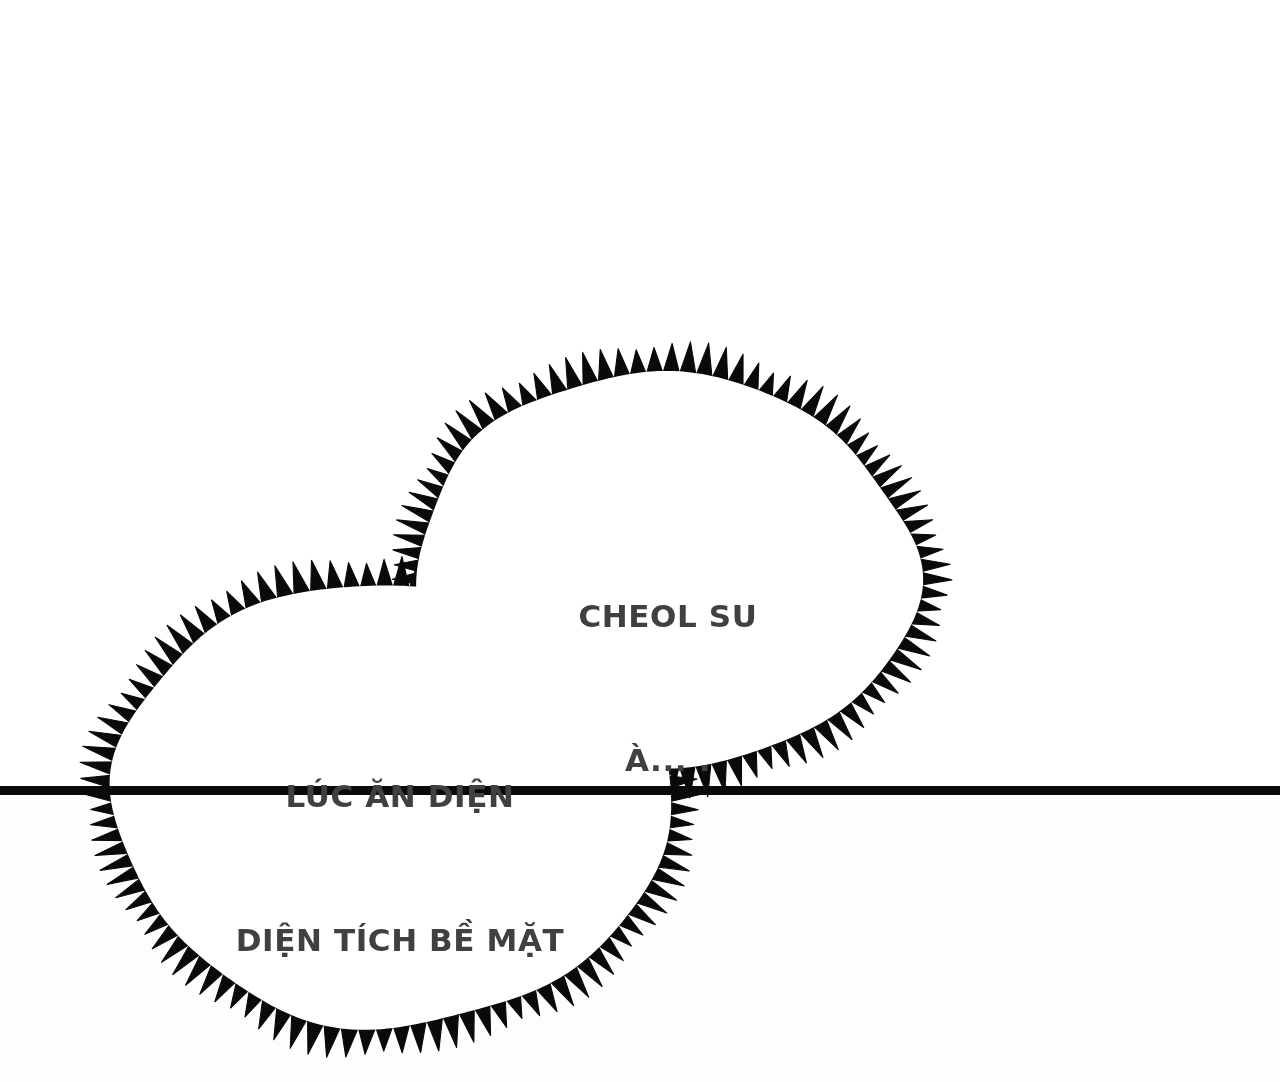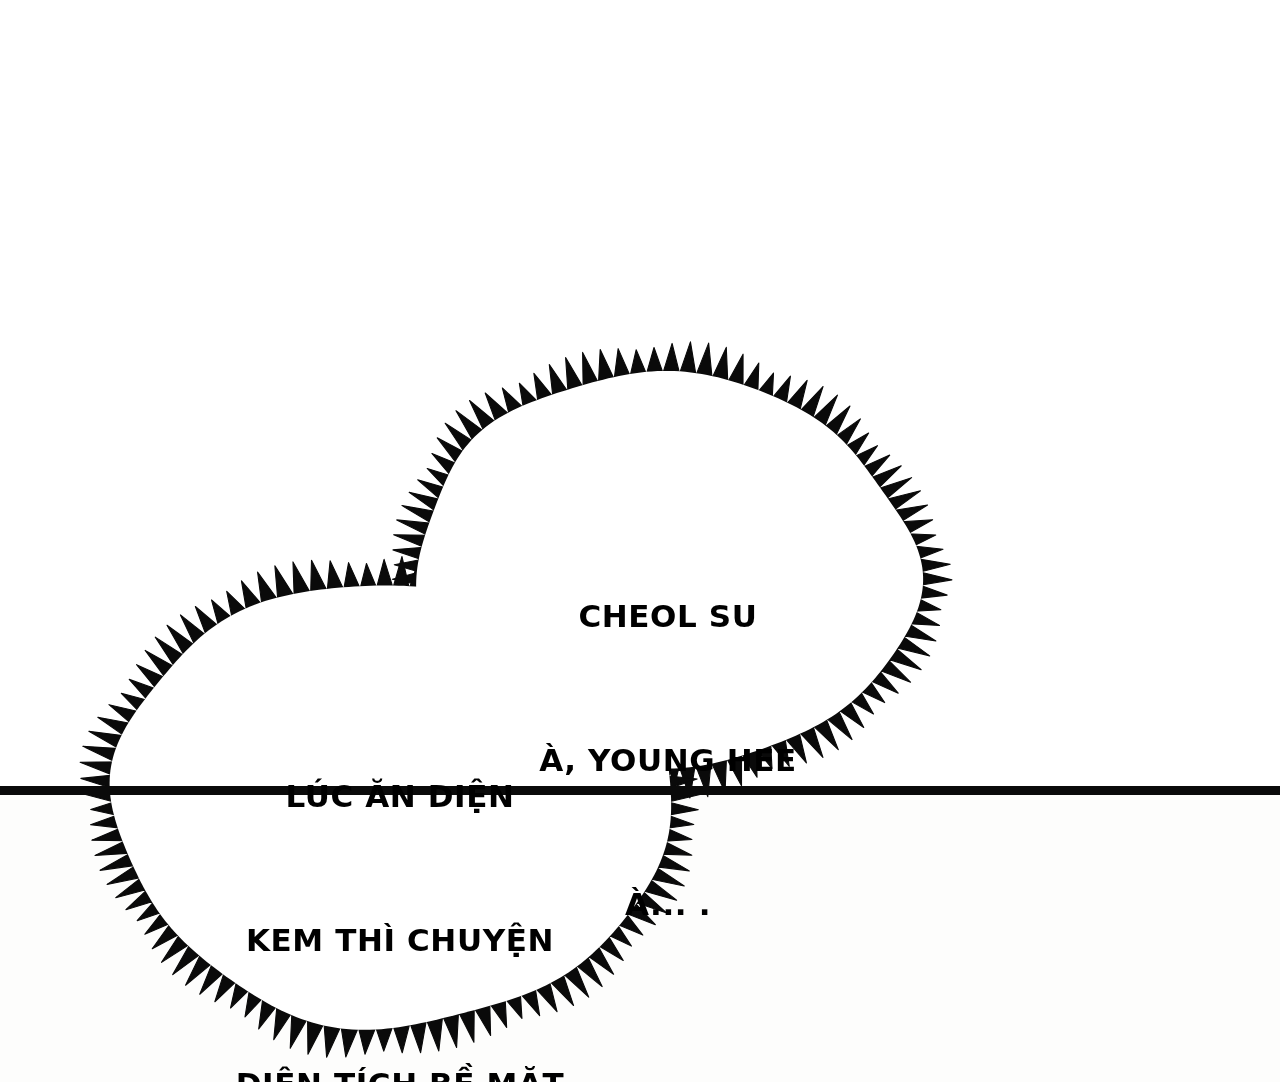--- a/index.html
+++ b/index.html
@@ -42,21 +42,21 @@
   #balloons {
     position: absolute;
     left: 0; top: 0;
     width: 1280px;
     height: 1082px;
   }
   
   .dialogue {
     position: absolute;
     text-align: center;
-    color: #000000;
+    color: #404040;
     font-family: "DejaVu Sans", sans-serif;
     font-weight: 700;
     letter-spacing: 0.6px;
     line-height: 48px;
     white-space: pre;
     -webkit-font-smoothing: antialiased;
   }
   #dialogue-upper {
     left: 468px;
     top: 496px;
@@ -104,27 +104,25 @@
         <path d="M 668.34,802.00 L 698.27,809.66 L 668.10,815.15 Z M 668.10,815.15 L 693.72,824.54 L 666.81,828.27 Z M 666.81,828.27 L 691.88,839.53 L 664.29,841.28 Z M 664.29,841.28 L 691.78,855.24 L 660.47,854.08 Z M 660.47,854.08 L 689.31,870.87 L 655.37,866.59 Z M 655.37,866.59 L 684.23,885.97 L 649.17,878.75 Z M 649.17,878.75 L 676.61,900.14 L 642.05,890.55 Z M 642.05,890.55 L 666.81,913.09 L 634.23,902.02 Z M 634.23,902.02 L 655.35,924.70 L 625.86,913.21 Z M 625.86,913.21 L 642.82,935.10 L 617.01,924.16 Z M 617.01,924.16 L 631.42,946.09 L 607.65,934.86 Z M 607.65,934.86 L 623.27,960.48 L 597.68,945.26 Z M 597.68,945.26 L 613.60,974.19 L 586.95,955.22 Z M 586.95,955.22 L 602.12,986.60 L 575.34,964.60 Z M 575.34,964.60 L 588.73,997.17 L 562.80,973.23 Z M 562.80,973.23 L 573.59,1005.55 L 549.37,980.98 Z M 549.37,980.98 L 557.07,1011.64 L 535.17,987.80 Z M 535.17,987.80 L 539.66,1015.68 L 520.37,993.74 Z M 520.37,993.74 L 521.97,1018.43 L 505.19,998.93 Z M 505.19,998.93 L 506.64,1027.41 L 489.76,1003.57 Z M 489.76,1003.57 L 490.60,1035.44 L 474.20,1007.87 Z M 474.20,1007.87 L 473.90,1042.21 L 458.51,1011.98 Z M 458.51,1011.98 L 456.60,1047.45 L 442.63,1015.94 Z M 442.63,1015.94 L 438.81,1050.99 L 426.46,1019.70 Z M 426.46,1019.70 L 420.63,1052.76 L 409.92,1023.03 Z M 409.92,1023.03 L 402.23,1052.77 L 393.00,1025.66 Z M 393.00,1025.66 L 383.77,1051.15 L 375.76,1027.23 Z M 375.76,1027.23 L 364.99,1054.23 L 358.35,1027.46 Z M 358.35,1027.46 L 345.80,1057.03 L 341.01,1026.11 Z M 341.01,1026.11 L 326.63,1057.15 L 324.01,1023.13 Z M 324.01,1023.13 L 307.95,1054.25 L 307.57,1018.58 Z M 307.57,1018.58 L 290.22,1048.32 L 291.87,1012.66 Z M 291.87,1012.66 L 273.75,1039.70 L 276.98,1005.66 Z M 276.98,1005.66 L 258.69,1028.98 L 262.87,997.88 Z M 262.87,997.88 L 244.99,1016.93 L 249.46,989.59 Z M 249.46,989.59 L 230.52,1008.02 L 236.62,980.98 Z M 236.62,980.98 L 214.85,1001.73 L 224.26,972.16 Z M 224.26,972.16 L 199.74,994.25 L 212.34,963.11 Z M 212.34,963.11 L 185.56,985.27 L 200.88,953.78 Z M 200.88,953.78 L 172.71,974.63 L 190.01,944.08 Z M 190.01,944.08 L 161.54,962.37 L 179.83,933.94 Z M 179.83,933.94 L 152.24,948.78 L 170.49,923.34 Z M 170.49,923.34 L 144.80,934.28 L 162.03,912.31 Z M 162.03,912.31 L 137.18,920.66 L 154.45,900.91 Z M 154.45,900.91 L 125.88,909.71 L 147.64,889.24 Z M 147.64,889.24 L 115.72,897.66 L 141.44,877.37 Z M 141.44,877.37 L 107.03,884.50 L 135.70,865.34 Z M 135.70,865.34 L 100.08,870.35 L 130.30,853.15 Z M 130.30,853.15 L 95.02,855.46 L 125.25,840.76 Z M 125.25,840.76 L 91.87,840.16 L 120.67,828.12 Z M 120.67,828.12 L 90.54,824.75 L 116.81,815.20 Z M 116.81,815.20 L 90.68,809.51 L 114.00,802.00 Z M 114.00,802.00 L 84.63,794.29 L 112.57,788.60 Z M 112.57,788.60 L 80.87,778.41 L 112.82,775.12 Z M 112.82,775.12 L 80.14,762.26 L 114.89,761.74 Z M 114.89,761.74 L 82.81,746.37 L 118.78,748.60 Z M 118.78,748.60 L 88.85,731.25 L 124.31,735.85 Z M 124.31,735.85 L 97.81,717.30 L 131.17,723.55 Z M 131.17,723.55 L 108.93,704.68 L 139.01,711.69 Z M 139.01,711.69 L 121.32,693.31 L 147.47,700.19 Z M 147.47,700.19 L 129.24,679.39 L 156.30,688.95 Z M 156.30,688.95 L 136.57,664.65 L 165.38,677.87 Z M 165.38,677.87 L 145.17,650.42 L 174.73,666.90 Z M 174.73,666.90 L 155.27,637.13 L 184.52,656.08 Z M 184.52,656.08 L 167.02,625.20 L 194.96,645.54 Z M 194.96,645.54 L 180.43,614.93 L 206.28,635.49 Z M 206.28,635.49 L 195.35,606.51 L 218.64,626.17 Z M 218.64,626.17 L 211.51,599.92 L 232.08,617.82 Z M 232.08,617.82 L 226.71,591.35 L 246.55,610.61 Z M 246.55,610.61 L 241.44,580.80 L 261.87,604.61 Z M 261.87,604.61 L 257.58,572.17 L 277.82,599.81 Z M 277.82,599.81 L 274.87,565.83 L 294.15,596.08 Z M 294.15,596.08 L 292.97,561.91 L 310.66,593.23 Z M 310.66,593.23 L 311.51,560.30 L 327.20,591.09 Z M 327.20,591.09 L 330.12,560.69 L 343.71,589.49 Z M 343.71,589.49 L 348.55,562.61 L 360.17,588.37 Z M 360.17,588.37 L 366.48,563.49 L 376.60,587.75 Z M 376.60,587.75 L 384.08,559.32 L 393.00,587.70 Z M 393.00,587.70 L 401.98,556.52 L 409.36,588.34 Z M 409.36,588.34 L 420.03,555.67 L 425.62,589.78 Z M 425.62,589.78 L 437.96,557.15 L 441.70,592.07 Z M 441.70,592.07 L 455.48,561.04 L 457.52,595.18 Z M 457.52,595.18 L 472.33,567.10 L 473.06,599.02 Z M 473.06,599.02 L 488.40,574.83 L 488.32,603.43 Z M 488.32,603.43 L 503.75,583.52 L 503.38,608.24 Z M 503.38,608.24 L 521.33,585.30 L 518.34,613.32 Z M 518.34,613.32 L 539.03,588.02 L 533.32,618.62 Z M 533.32,618.62 L 556.62,592.12 L 548.36,624.18 Z M 548.36,624.18 L 573.80,597.91 L 563.43,630.13 Z M 563.43,630.13 L 590.20,605.61 L 578.36,636.70 Z M 578.36,636.70 L 605.42,615.24 L 592.87,644.10 Z M 592.87,644.10 L 619.10,626.64 L 606.59,652.51 Z M 606.59,652.51 L 631.01,639.49 L 619.13,662.04 Z M 619.13,662.04 L 645.37,649.35 L 630.17,672.67 Z M 630.17,672.67 L 659.39,659.57 L 639.47,684.29 Z M 639.47,684.29 L 671.10,671.69 L 646.99,696.69 Z M 646.99,696.69 L 680.04,685.55 L 652.82,709.62 Z M 652.82,709.62 L 686.09,700.78 L 657.23,722.83 Z M 657.23,722.83 L 689.40,716.87 L 660.53,736.14 Z M 660.53,736.14 L 690.40,733.26 L 663.05,749.41 Z M 663.05,749.41 L 689.71,749.49 L 665.04,762.61 Z M 665.04,762.61 L 691.87,764.48 L 666.62,775.75 Z M 666.62,775.75 L 697.15,779.05 L 667.77,788.87 Z M 667.77,788.87 L 701.05,794.23 L 668.34,802.00 Z " fill="#0a0a0a" stroke="#0a0a0a" stroke-width="1.1" stroke-linejoin="round"></path>
         <path d="M 922.81,572.00 L 923.09,576.46 L 923.12,580.92 L 922.90,585.38 L 922.45,589.83 L 921.76,594.27 L 920.84,598.67 L 919.71,603.05 L 918.39,607.38 L 916.87,611.68 L 915.19,615.93 L 913.35,620.13 L 911.37,624.29 L 909.28,628.40 L 907.07,632.46 L 904.76,636.48 L 902.38,640.46 L 899.92,644.39 L 897.39,648.28 L 894.80,652.14 L 892.16,655.96 L 889.46,659.75 L 886.70,663.50 L 883.89,667.21 L 881.01,670.90 L 878.07,674.54 L 875.06,678.15 L 871.97,681.71 L 868.80,685.23 L 865.55,688.69 L 862.20,692.10 L 858.75,695.44 L 855.19,698.71 L 851.54,701.91 L 847.78,705.04 L 843.91,708.08 L 839.95,711.03 L 835.88,713.89 L 831.71,716.66 L 827.46,719.34 L 823.12,721.93 L 818.70,724.43 L 814.22,726.84 L 809.67,729.17 L 805.07,731.42 L 800.42,733.59 L 795.73,735.69 L 791.00,737.74 L 786.24,739.72 L 781.46,741.65 L 776.65,743.53 L 771.81,745.37 L 766.96,747.17 L 762.08,748.93 L 757.18,750.64 L 752.25,752.32 L 747.29,753.96 L 742.30,755.55 L 737.27,757.09 L 732.21,758.56 L 727.10,759.97 L 721.96,761.31 L 716.77,762.56 L 711.53,763.71 L 706.26,764.77 L 700.94,765.70 L 695.59,766.52 L 690.21,767.20 L 684.80,767.75 L 679.36,768.16 L 673.91,768.42 L 668.46,768.53 L 663.00,768.49 L 657.55,768.31 L 652.11,767.99 L 646.69,767.53 L 641.29,766.95 L 635.93,766.24 L 630.59,765.43 L 625.29,764.52 L 620.02,763.52 L 614.79,762.44 L 609.59,761.31 L 604.41,760.12 L 599.26,758.89 L 594.14,757.63 L 589.02,756.35 L 583.92,755.04 L 578.82,753.72 L 573.72,752.39 L 568.61,751.04 L 563.50,749.68 L 558.37,748.30 L 553.23,746.89 L 548.08,745.45 L 542.92,743.97 L 537.76,742.44 L 532.60,740.85 L 527.45,739.18 L 522.32,737.43 L 517.22,735.58 L 512.17,733.63 L 507.17,731.56 L 502.25,729.37 L 497.42,727.05 L 492.69,724.59 L 488.07,721.99 L 483.59,719.26 L 479.24,716.38 L 475.05,713.37 L 471.02,710.22 L 467.16,706.94 L 463.48,703.54 L 459.97,700.03 L 456.64,696.41 L 453.49,692.70 L 450.51,688.90 L 447.70,685.03 L 445.06,681.09 L 442.57,677.10 L 440.23,673.05 L 438.03,668.97 L 435.96,664.86 L 434.01,660.73 L 432.18,656.57 L 430.45,652.40 L 428.82,648.21 L 427.28,644.02 L 425.84,639.82 L 424.49,635.61 L 423.22,631.40 L 422.05,627.18 L 420.96,622.96 L 419.97,618.73 L 419.09,614.49 L 418.30,610.24 L 417.63,605.99 L 417.07,601.74 L 416.64,597.48 L 416.34,593.23 L 416.16,588.97 L 416.12,584.71 L 416.22,580.47 L 416.45,576.23 L 416.82,572.00 L 417.32,567.79 L 417.94,563.59 L 418.69,559.42 L 419.55,555.26 L 420.51,551.13 L 421.57,547.03 L 422.71,542.94 L 423.92,538.88 L 425.20,534.83 L 426.53,530.81 L 427.90,526.80 L 429.31,522.80 L 430.74,518.81 L 432.20,514.82 L 433.68,510.84 L 435.18,506.85 L 436.70,502.86 L 438.25,498.85 L 439.83,494.84 L 441.45,490.83 L 443.12,486.80 L 444.85,482.77 L 446.65,478.74 L 448.54,474.71 L 450.53,470.70 L 452.63,466.70 L 454.86,462.73 L 457.23,458.79 L 459.75,454.91 L 462.43,451.08 L 465.28,447.32 L 468.31,443.64 L 471.50,440.05 L 474.88,436.56 L 478.43,433.18 L 482.16,429.91 L 486.05,426.76 L 490.10,423.74 L 494.29,420.85 L 498.63,418.08 L 503.09,415.45 L 507.66,412.93 L 512.33,410.54 L 517.08,408.26 L 521.91,406.09 L 526.80,404.02 L 531.73,402.03 L 536.70,400.13 L 541.71,398.29 L 546.74,396.52 L 551.78,394.80 L 556.84,393.12 L 561.91,391.49 L 567.00,389.89 L 572.09,388.32 L 577.20,386.79 L 582.33,385.28 L 587.48,383.81 L 592.65,382.37 L 597.86,380.97 L 603.09,379.63 L 608.36,378.35 L 613.67,377.13 L 619.01,375.99 L 624.40,374.94 L 629.82,373.99 L 635.28,373.15 L 640.78,372.44 L 646.30,371.85 L 651.85,371.40 L 657.42,371.09 L 663.00,370.93 L 668.58,370.92 L 674.17,371.06 L 679.74,371.36 L 685.29,371.81 L 690.82,372.40 L 696.32,373.14 L 701.78,374.01 L 707.21,375.01 L 712.59,376.13 L 717.92,377.36 L 723.20,378.70 L 728.43,380.13 L 733.62,381.64 L 738.75,383.24 L 743.83,384.90 L 748.87,386.64 L 753.85,388.43 L 758.80,390.29 L 763.69,392.20 L 768.54,394.17 L 773.34,396.20 L 778.10,398.28 L 782.80,400.43 L 787.45,402.64 L 792.04,404.92 L 796.57,407.27 L 801.02,409.70 L 805.41,412.20 L 809.71,414.79 L 813.92,417.46 L 818.04,420.22 L 822.06,423.06 L 825.97,425.99 L 829.77,429.00 L 833.46,432.09 L 837.03,435.26 L 840.49,438.50 L 843.83,441.81 L 847.07,445.17 L 850.19,448.58 L 853.22,452.05 L 856.16,455.54 L 859.02,459.07 L 861.80,462.63 L 864.52,466.20 L 867.20,469.79 L 869.83,473.39 L 872.44,476.99 L 875.03,480.60 L 877.61,484.22 L 880.19,487.84 L 882.78,491.48 L 885.37,495.12 L 887.96,498.79 L 890.56,502.47 L 893.15,506.18 L 895.74,509.93 L 898.31,513.71 L 900.84,517.53 L 903.32,521.40 L 905.75,525.33 L 908.08,529.31 L 910.32,533.35 L 912.43,537.44 L 914.41,541.60 L 916.22,545.81 L 917.85,550.07 L 919.29,554.38 L 920.51,558.74 L 921.51,563.13 L 922.28,567.55 L 922.81,572.00 Z" fill="#ffffff" stroke="none"></path>
         <path d="M 671.14,802.00 L 671.16,806.43 L 671.08,810.85 L 670.89,815.28 L 670.59,819.70 L 670.16,824.12 L 669.59,828.53 L 668.89,832.93 L 668.04,837.31 L 667.05,841.68 L 665.90,846.02 L 664.62,850.33 L 663.18,854.61 L 661.60,858.86 L 659.89,863.07 L 658.04,867.25 L 656.06,871.38 L 653.97,875.48 L 651.77,879.53 L 649.46,883.54 L 647.06,887.52 L 644.58,891.45 L 642.01,895.35 L 639.38,899.21 L 636.68,903.04 L 633.91,906.83 L 631.10,910.60 L 628.22,914.34 L 625.30,918.05 L 622.32,921.74 L 619.29,925.40 L 616.20,929.03 L 613.05,932.64 L 609.83,936.21 L 606.55,939.75 L 603.19,943.25 L 599.76,946.71 L 596.23,950.12 L 592.62,953.48 L 588.92,956.78 L 585.11,960.01 L 581.20,963.17 L 577.19,966.25 L 573.07,969.25 L 568.85,972.16 L 564.53,974.97 L 560.10,977.68 L 555.58,980.29 L 550.96,982.79 L 546.26,985.19 L 541.47,987.49 L 536.61,989.68 L 531.69,991.78 L 526.70,993.77 L 521.67,995.68 L 516.59,997.51 L 511.47,999.25 L 506.32,1000.93 L 501.15,1002.54 L 495.96,1004.10 L 490.75,1005.62 L 485.52,1007.10 L 480.28,1008.54 L 475.03,1009.96 L 469.76,1011.36 L 464.48,1012.74 L 459.17,1014.11 L 453.85,1015.46 L 448.51,1016.80 L 443.13,1018.11 L 437.72,1019.41 L 432.28,1020.68 L 426.80,1021.91 L 421.27,1023.09 L 415.71,1024.22 L 410.10,1025.28 L 404.44,1026.26 L 398.74,1027.14 L 393.00,1027.93 L 387.22,1028.59 L 381.41,1029.13 L 375.58,1029.52 L 369.73,1029.76 L 363.86,1029.84 L 358.00,1029.74 L 352.14,1029.48 L 346.30,1029.02 L 340.49,1028.39 L 334.71,1027.57 L 328.98,1026.56 L 323.31,1025.38 L 317.70,1024.01 L 312.16,1022.48 L 306.71,1020.78 L 301.33,1018.93 L 296.04,1016.93 L 290.85,1014.80 L 285.74,1012.55 L 280.73,1010.19 L 275.80,1007.73 L 270.97,1005.18 L 266.22,1002.55 L 261.55,999.87 L 256.96,997.12 L 252.45,994.33 L 248.00,991.49 L 243.62,988.62 L 239.30,985.73 L 235.04,982.80 L 230.82,979.85 L 226.66,976.88 L 222.55,973.88 L 218.48,970.87 L 214.47,967.82 L 210.50,964.75 L 206.59,961.64 L 202.73,958.50 L 198.93,955.32 L 195.20,952.10 L 191.54,948.83 L 187.95,945.52 L 184.43,942.16 L 181.01,938.74 L 177.67,935.28 L 174.43,931.76 L 171.28,928.19 L 168.23,924.57 L 165.28,920.90 L 162.43,917.19 L 159.69,913.43 L 157.04,909.63 L 154.49,905.79 L 152.03,901.92 L 149.66,898.01 L 147.36,894.08 L 145.15,890.13 L 143.00,886.15 L 140.91,882.15 L 138.89,878.14 L 136.91,874.10 L 134.98,870.05 L 133.09,865.99 L 131.23,861.90 L 129.42,857.80 L 127.64,853.67 L 125.89,849.53 L 124.19,845.36 L 122.53,841.16 L 120.93,836.93 L 119.38,832.68 L 117.91,828.39 L 116.51,824.07 L 115.21,819.72 L 114.01,815.33 L 112.92,810.92 L 111.97,806.47 L 111.16,802.00 L 110.51,797.50 L 110.03,792.99 L 109.72,788.46 L 109.61,783.93 L 109.69,779.39 L 109.97,774.85 L 110.46,770.32 L 111.16,765.81 L 112.07,761.33 L 113.18,756.87 L 114.49,752.44 L 116.00,748.06 L 117.69,743.72 L 119.55,739.43 L 121.58,735.18 L 123.76,730.99 L 126.08,726.85 L 128.52,722.75 L 131.06,718.71 L 133.71,714.72 L 136.43,710.77 L 139.22,706.87 L 142.08,703.00 L 144.98,699.16 L 147.92,695.35 L 150.89,691.57 L 153.90,687.81 L 156.93,684.06 L 159.98,680.33 L 163.07,676.61 L 166.18,672.91 L 169.33,669.21 L 172.52,665.53 L 175.75,661.87 L 179.05,658.22 L 182.40,654.60 L 185.84,651.01 L 189.35,647.46 L 192.95,643.96 L 196.66,640.50 L 200.46,637.12 L 204.39,633.80 L 208.42,630.57 L 212.58,627.43 L 216.87,624.38 L 221.27,621.45 L 225.80,618.64 L 230.45,615.95 L 235.21,613.38 L 240.08,610.96 L 245.06,608.66 L 250.14,606.51 L 255.30,604.49 L 260.54,602.61 L 265.85,600.87 L 271.23,599.25 L 276.65,597.76 L 282.12,596.39 L 287.62,595.14 L 293.15,593.99 L 298.69,592.94 L 304.25,591.99 L 309.82,591.11 L 315.39,590.32 L 320.96,589.60 L 326.53,588.94 L 332.09,588.35 L 337.65,587.81 L 343.21,587.33 L 348.75,586.90 L 354.30,586.53 L 359.83,586.20 L 365.37,585.94 L 370.90,585.73 L 376.43,585.58 L 381.96,585.49 L 387.48,585.47 L 393.00,585.53 L 398.52,585.66 L 404.02,585.87 L 409.52,586.17 L 415.01,586.56 L 420.49,587.05 L 425.95,587.63 L 431.39,588.30 L 436.80,589.07 L 442.19,589.94 L 447.55,590.90 L 452.88,591.95 L 458.18,593.08 L 463.44,594.30 L 468.67,595.60 L 473.87,596.96 L 479.04,598.39 L 484.18,599.88 L 489.29,601.42 L 494.38,603.00 L 499.45,604.62 L 504.50,606.27 L 509.54,607.96 L 514.58,609.67 L 519.62,611.41 L 524.65,613.17 L 529.70,614.95 L 534.75,616.76 L 539.80,618.59 L 544.87,620.46 L 549.94,622.37 L 555.02,624.32 L 560.09,626.33 L 565.16,628.39 L 570.22,630.52 L 575.25,632.73 L 580.24,635.02 L 585.19,637.41 L 590.08,639.90 L 594.90,642.49 L 599.62,645.21 L 604.25,648.04 L 608.76,650.99 L 613.13,654.07 L 617.36,657.28 L 621.43,660.61 L 625.33,664.07 L 629.04,667.66 L 632.57,671.36 L 635.91,675.17 L 639.04,679.08 L 641.97,683.09 L 644.70,687.19 L 647.23,691.37 L 649.56,695.62 L 651.71,699.92 L 653.67,704.28 L 655.46,708.68 L 657.09,713.11 L 658.57,717.56 L 659.91,722.03 L 661.13,726.51 L 662.24,730.99 L 663.25,735.47 L 664.17,739.95 L 665.01,744.42 L 665.79,748.88 L 666.51,753.33 L 667.18,757.78 L 667.80,762.21 L 668.38,766.64 L 668.91,771.07 L 669.40,775.49 L 669.84,779.90 L 670.23,784.32 L 670.56,788.74 L 670.83,793.15 L 671.03,797.58 L 671.14,802.00 Z" fill="#ffffff" stroke="none"></path>
       </g>
   </svg>
 
   <div class="panel-divider"></div>
 
   <div class="dialogue" id="dialogue-upper">
     <span class="line">CHEOL SU</span>
-    <span class="line">À, YOUNG HEE</span>
     <span class="line">À... .</span>
   </div>
 
   <div class="dialogue" id="dialogue-lower">
     <span class="line">LÚC ĂN DIỆN</span>
-    <span class="line">KEM THÌ CHUYỆN</span>
     <span class="line">DIỆN TÍCH BỀ MẶT</span>
     
     
   </div>
 
   <div id="caption-bottom">
     
     
   </div>
 

